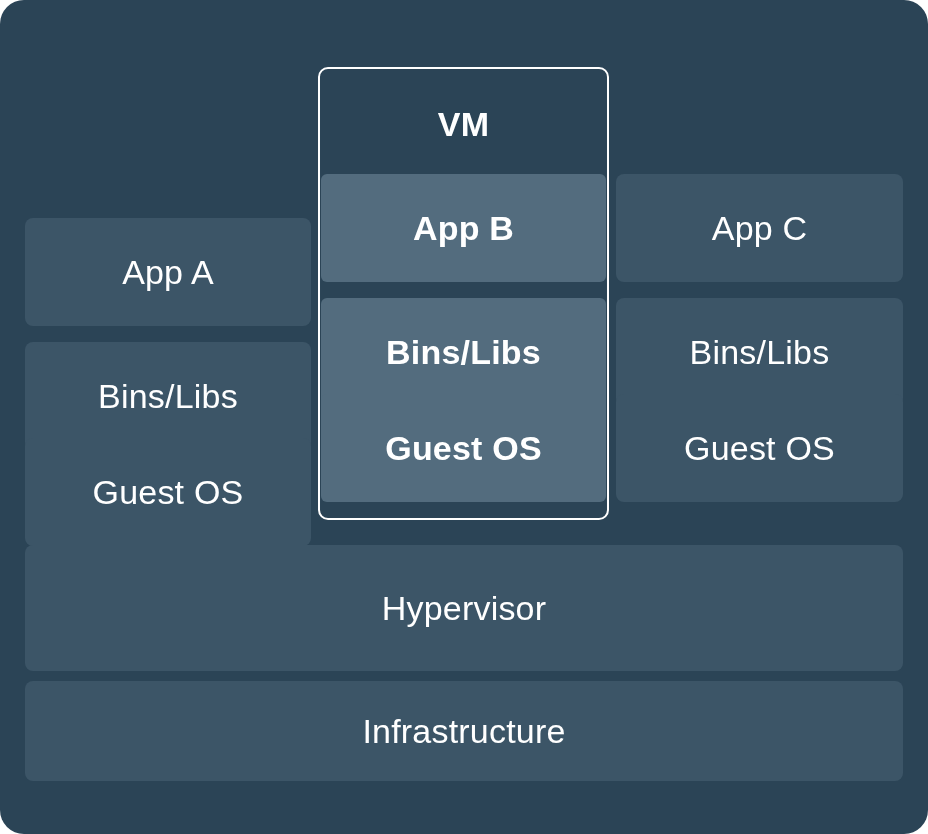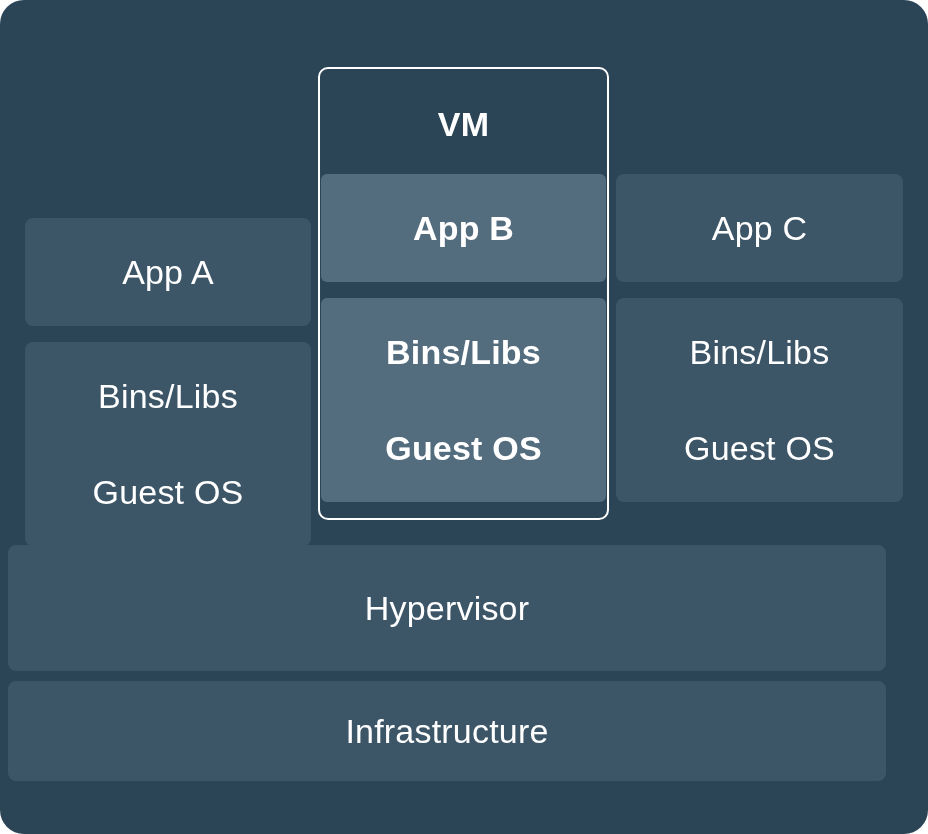--- a/index.html
+++ b/index.html
@@ -70,21 +70,21 @@
   .row-bins    { top: 298px; height: 108px; }
   .row-guest   { top: 394px; height: 108px; }
 
   
   .col-mid.row-app   { border-radius: 6px; }
   .col-mid.row-bins  { border-radius: 6px; }
   .col-mid.row-guest { border-radius: 6px; }
 
   
   .full-row {
-    left: 8px;
+    left: 25px;
     width: 878px;
   }
   #hypervisor-block   { top: 545px; height: 126px; }
   #infrastructure-block { top: 681px; height: 100px; }
 
   .block span { pointer-events: none; }
 </style>
 </head>
 <body>
 

